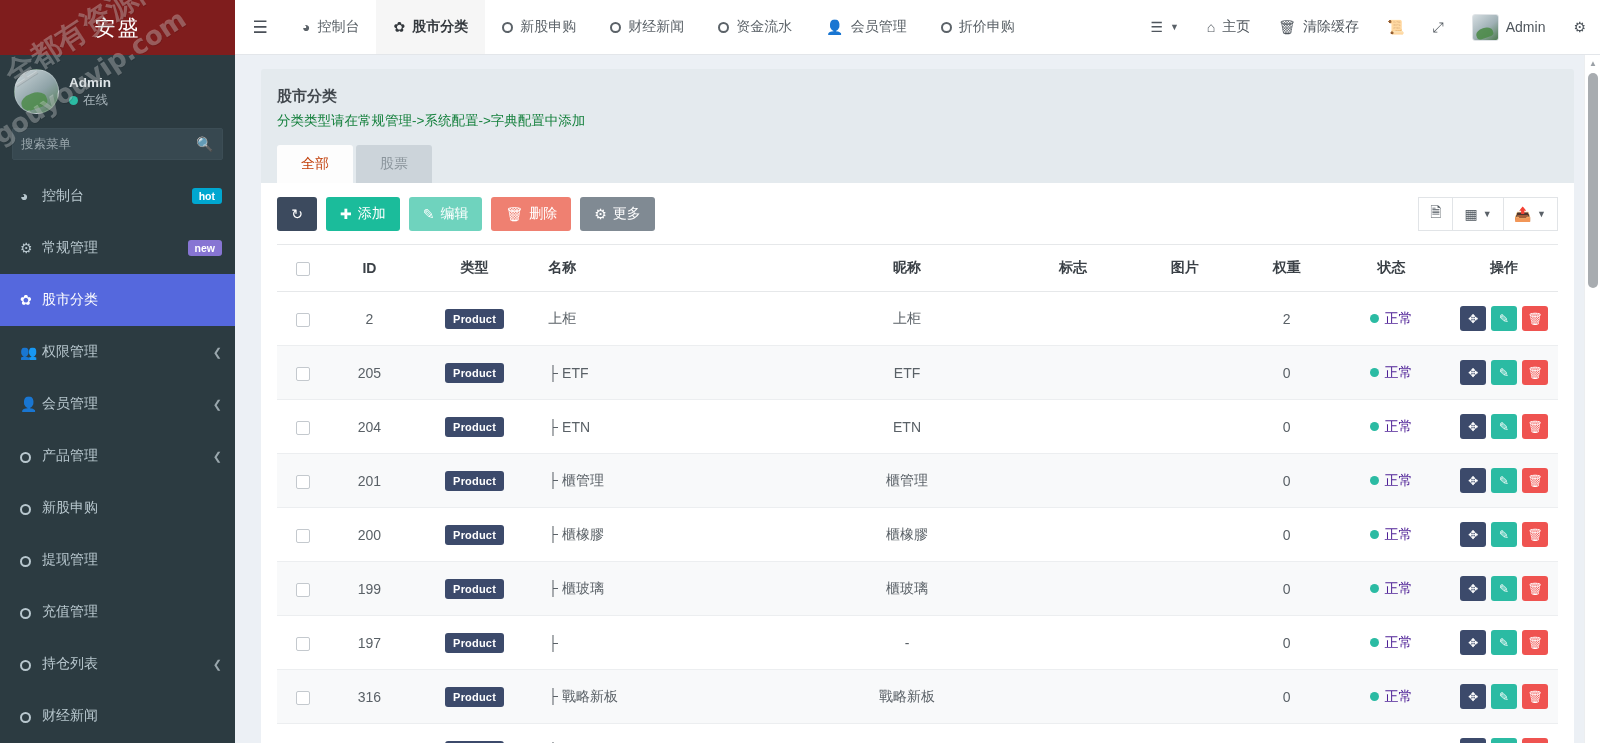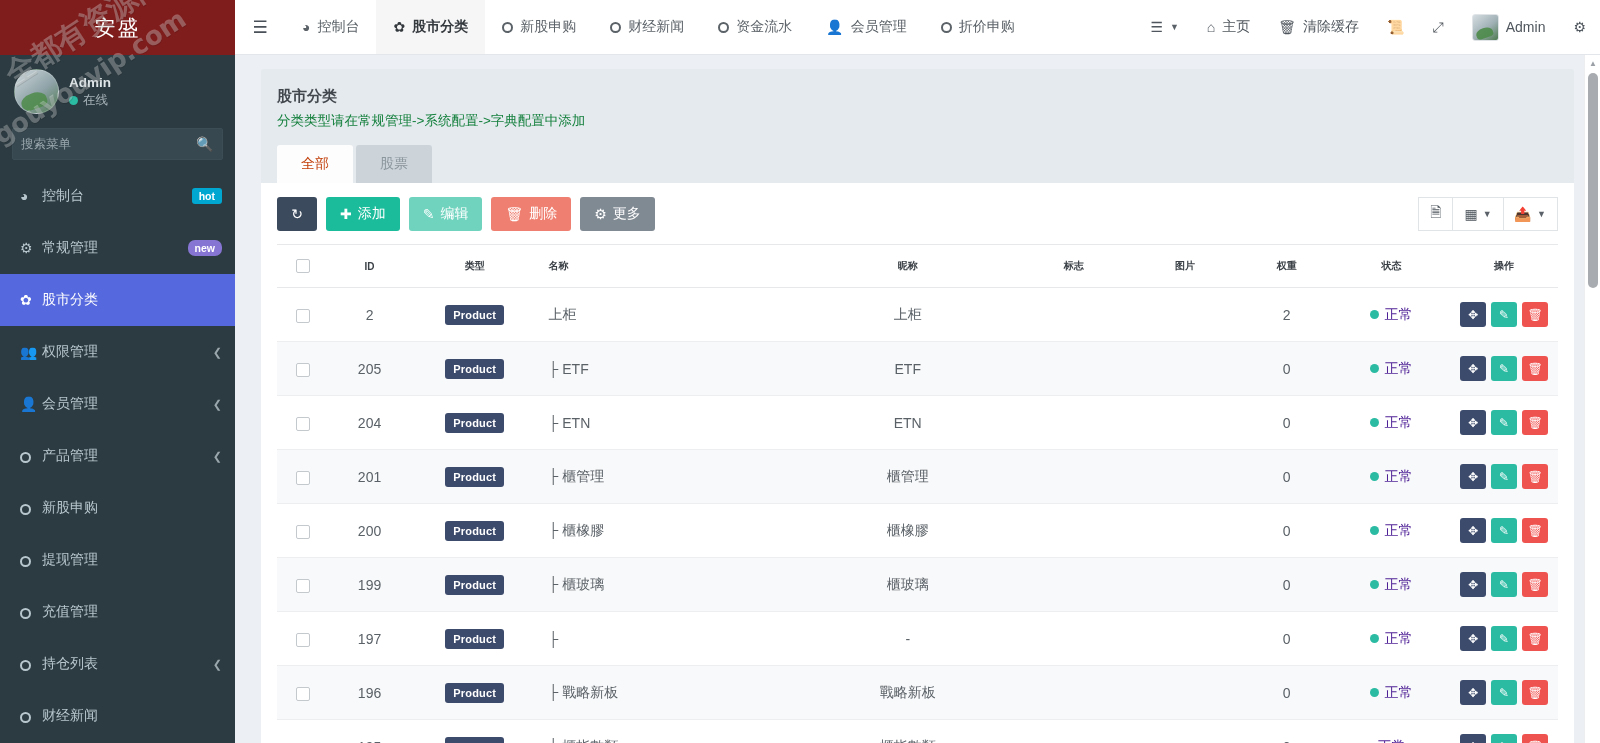--- a/index.html
+++ b/index.html
@@ -76,21 +76,21 @@
   .menu-link .mlabel { flex: 1; }
   .menu-link.active {
     background: #5568dd; color: #fff; border-left-color: #5568dd;
   }
   .menu-link.active .mi { color: #fff; }
   .badge {
     font-size: 10.5px; font-weight: bold; color: #fff;
     border-radius: 3px; padding: 3px 7px; line-height: 1;
   }
   .badge.hot { background: #00a7d0; }
-  .badge.new { background: #8775d3; border-radius: 7px; }
+  .badge.new { background: #8775d3; }
   .chev { color: #9aa7ad; font-size: 11px; }
   .circ-ico {
     display: inline-block; width: 11px; height: 11px;
     border: 2px solid #b8c7ce; border-radius: 50%;
     vertical-align: middle;
   }
 
   
   .watermark {
     position: absolute; inset: 0; pointer-events: none;
@@ -200,21 +200,21 @@
   .tb-grp {
     border: 1px solid #e1e4e7; background: #fff;
     height: 34px; display: flex; align-items: center;
     padding: 0 11px; gap: 5px; color: #4d555c; font-size: 14px;
     margin-left: -1px; cursor: pointer;
   }
   .caret { font-size: 9px; color: #5a6168; }
 
   table { width: 100%; border-collapse: collapse; margin-top: 13px; }
   thead th {
-    font-size: 10px; color: #3a4046; font-weight: bold;
+    font-size: 14px; color: #3a4046; font-weight: bold;
     padding: 14px 10px; text-align: center;
     border-top: 1px solid #e6e8ea;
     border-bottom: 1px solid #e6e8ea;
     background: #fff; white-space: nowrap;
   }
   thead th.left { text-align: left; }
   tbody td {
     font-size: 14px; color: #5a6167;
     padding: 14px 10px; text-align: center;
     border-bottom: 1px solid #eceef0;
@@ -656,21 +656,21 @@
               <td>
                 <div class="ops">
                   <span class="op op-move">✥</span>
                   <span class="op op-edit">✎</span>
                   <span class="op op-del">🗑</span>
                 </div>
               </td>
             </tr>
             <tr>
               <td><span class="cb"></span></td>
-              <td>196</td>
+              <td>316</td>
               <td><span class="tag-product">Product</span></td>
               <td class="left">├ 戰略新板</td>
               <td>戰略新板</td>
               <td></td>
               <td></td>
               <td>0</td>
               <td><span class="status-ok"><i class="sd"></i>正常</span></td>
               <td>
                 <div class="ops">
                   <span class="op op-move">✥</span>

